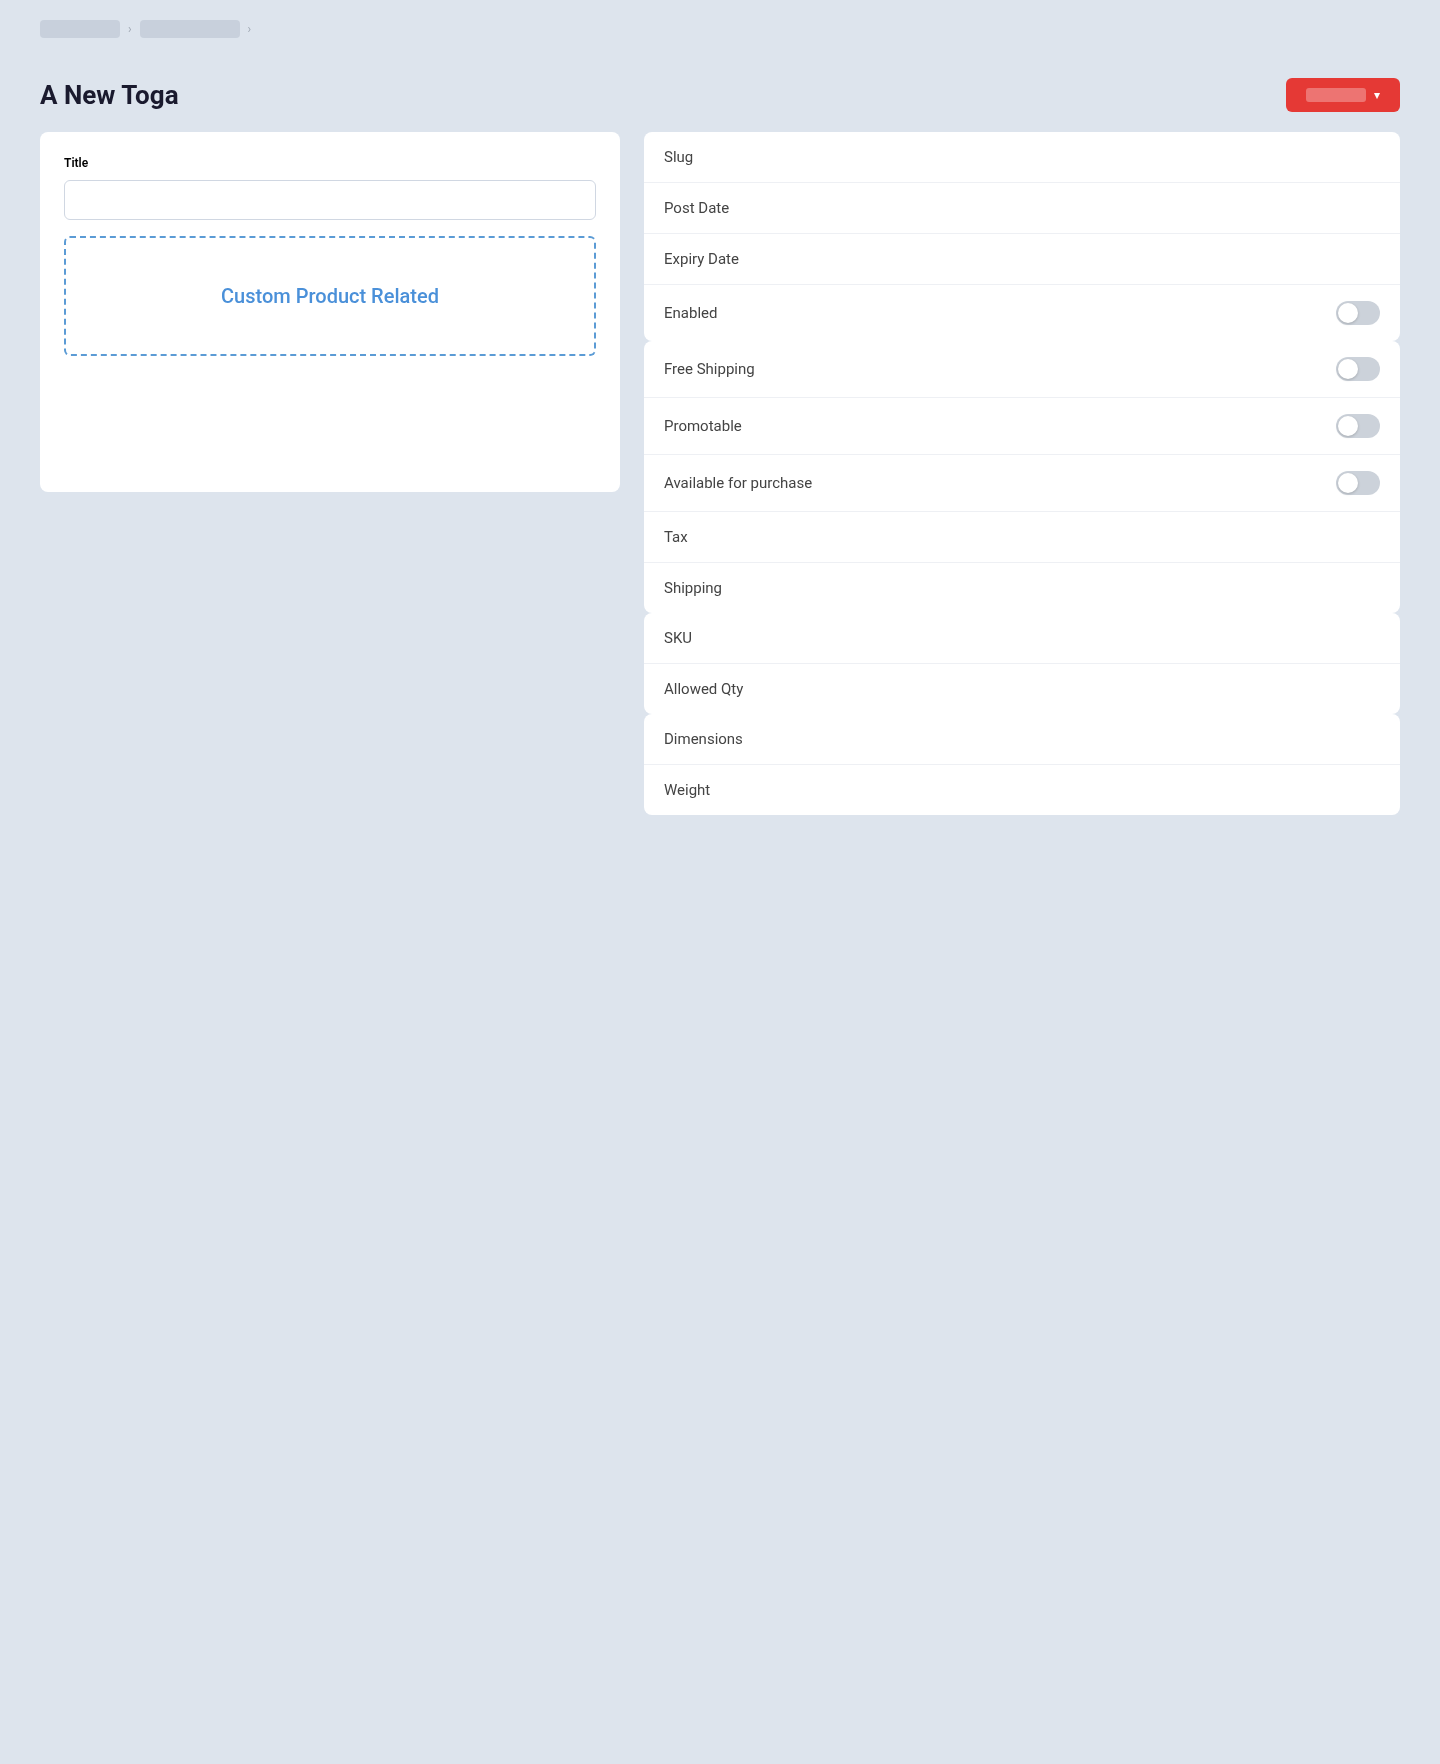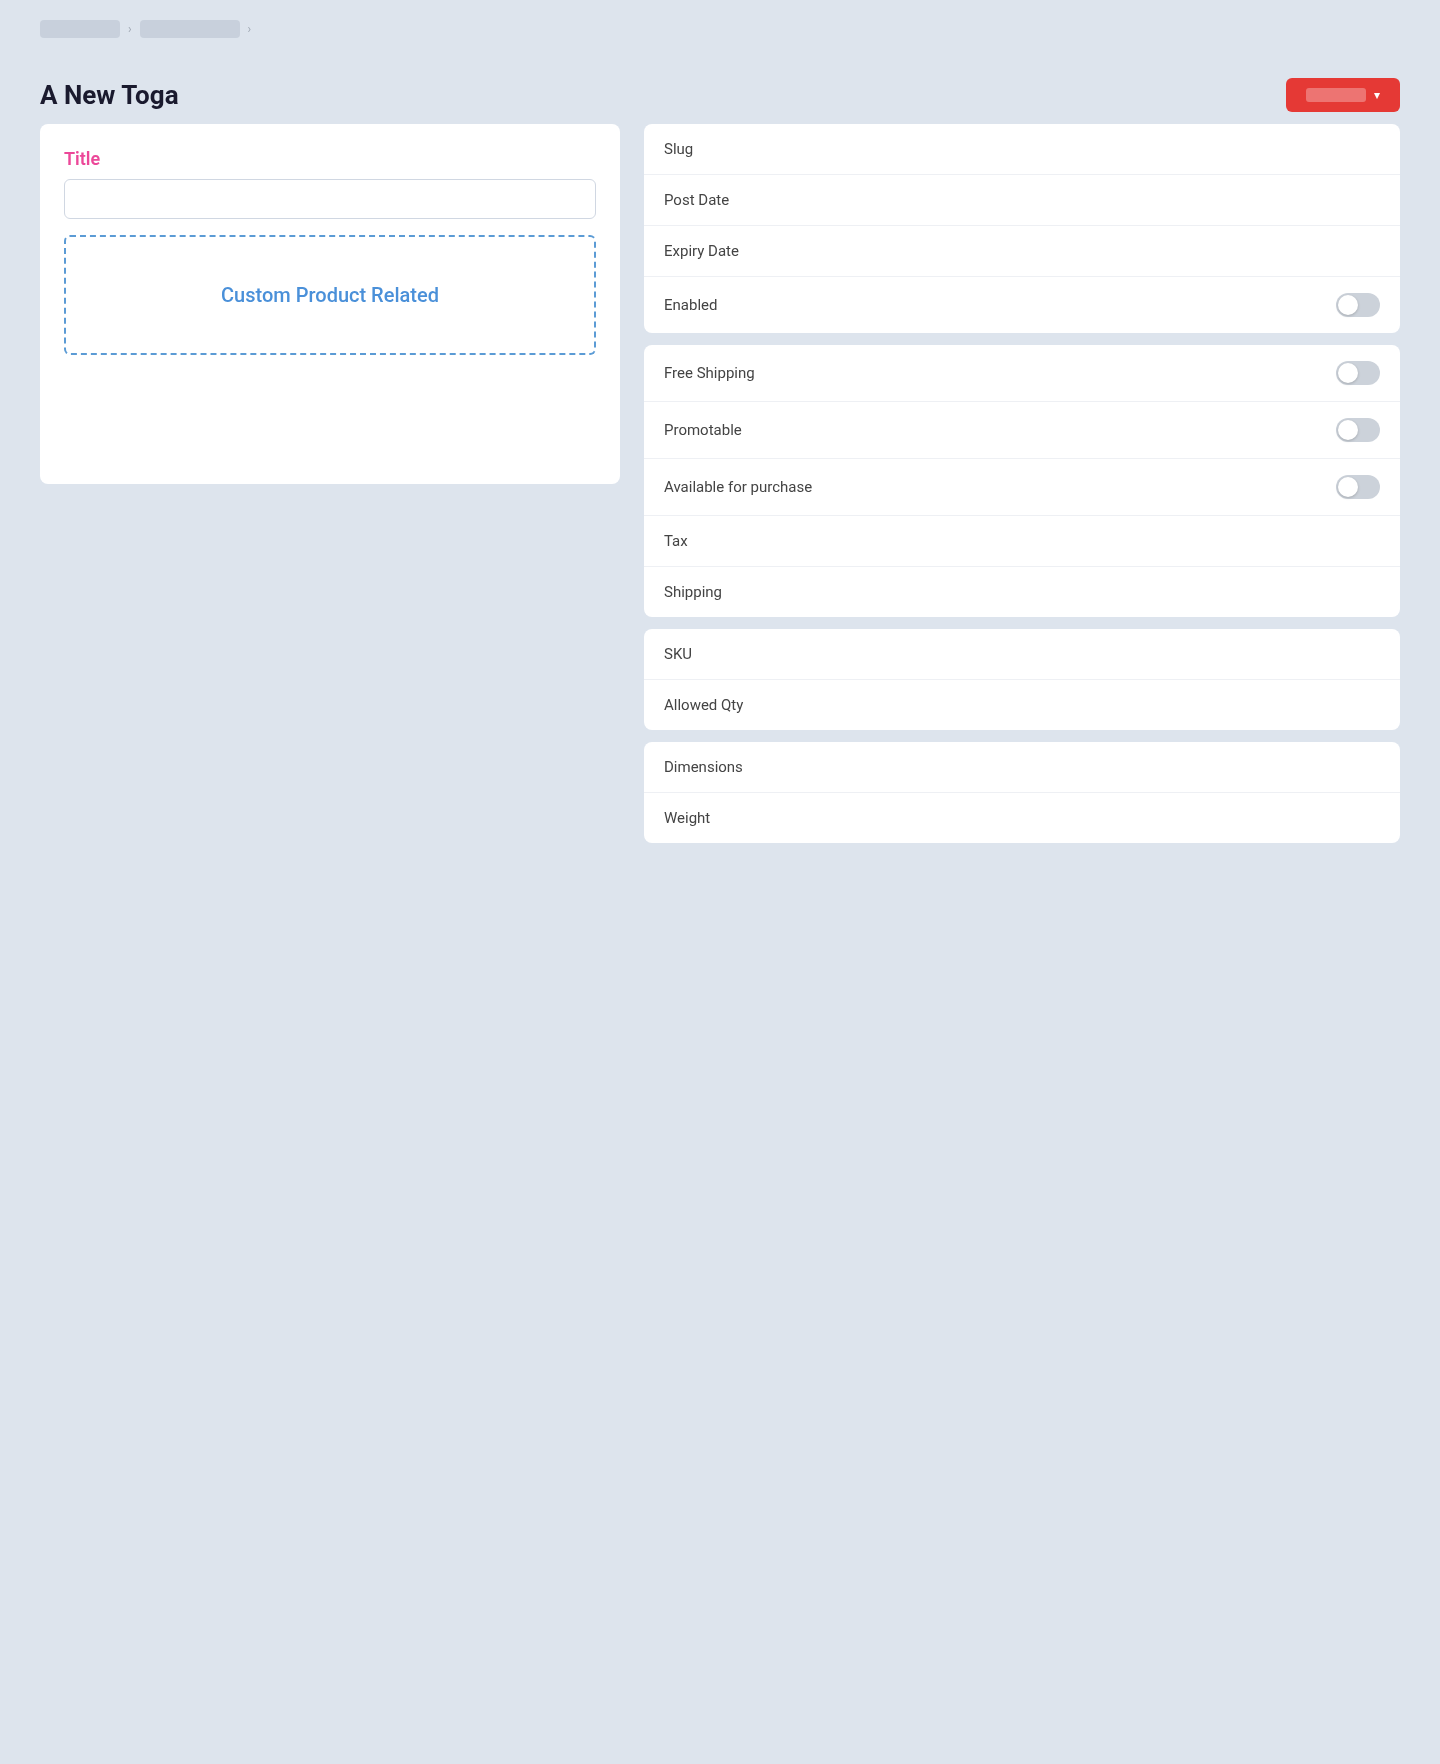--- a/index.html
+++ b/index.html
@@ -40,21 +40,21 @@
     }
 
     .page-container {
       padding: 20px 40px;
     }
 
     .page-header {
       display: flex;
       justify-content: space-between;
       align-items: center;
-      margin-bottom: 12px;
+      margin-bottom: 20px;
       gap: 44px;
     }
 
     .page-title {
       font-size: 26px;
       font-weight: 700;
       color: #1a1a2e;
     }
 
     .save-button {
@@ -91,23 +91,23 @@
 
     .left-panel {
       background-color: #ffffff;
       border-radius: 8px;
       padding: 24px;
       flex: 0 0 580px;
       min-height: 360px;
     }
 
     .field-label {
-      font-size: 18px;
+      font-size: 12px;
       font-weight: 600;
-      color: #ec4899;
+      color: #000000;
       margin-bottom: 10px;
     }
 
     .title-input {
       width: 100%;
       height: 40px;
       border: 1px solid #d0d7e2;
       border-radius: 6px;
       padding: 8px 12px;
       font-size: 14px;
@@ -130,21 +130,20 @@
     .custom-fields-text {
       color: #4a90d9;
       font-size: 20px;
       font-weight: 500;
     }
 
     .right-panel {
       flex: 1;
       display: flex;
       flex-direction: column;
-      gap: 12px;
     }
 
     .sidebar-card {
       background-color: #ffffff;
       border-radius: 8px;
       overflow: hidden;
     }
 
     .sidebar-item {
       display: flex;

